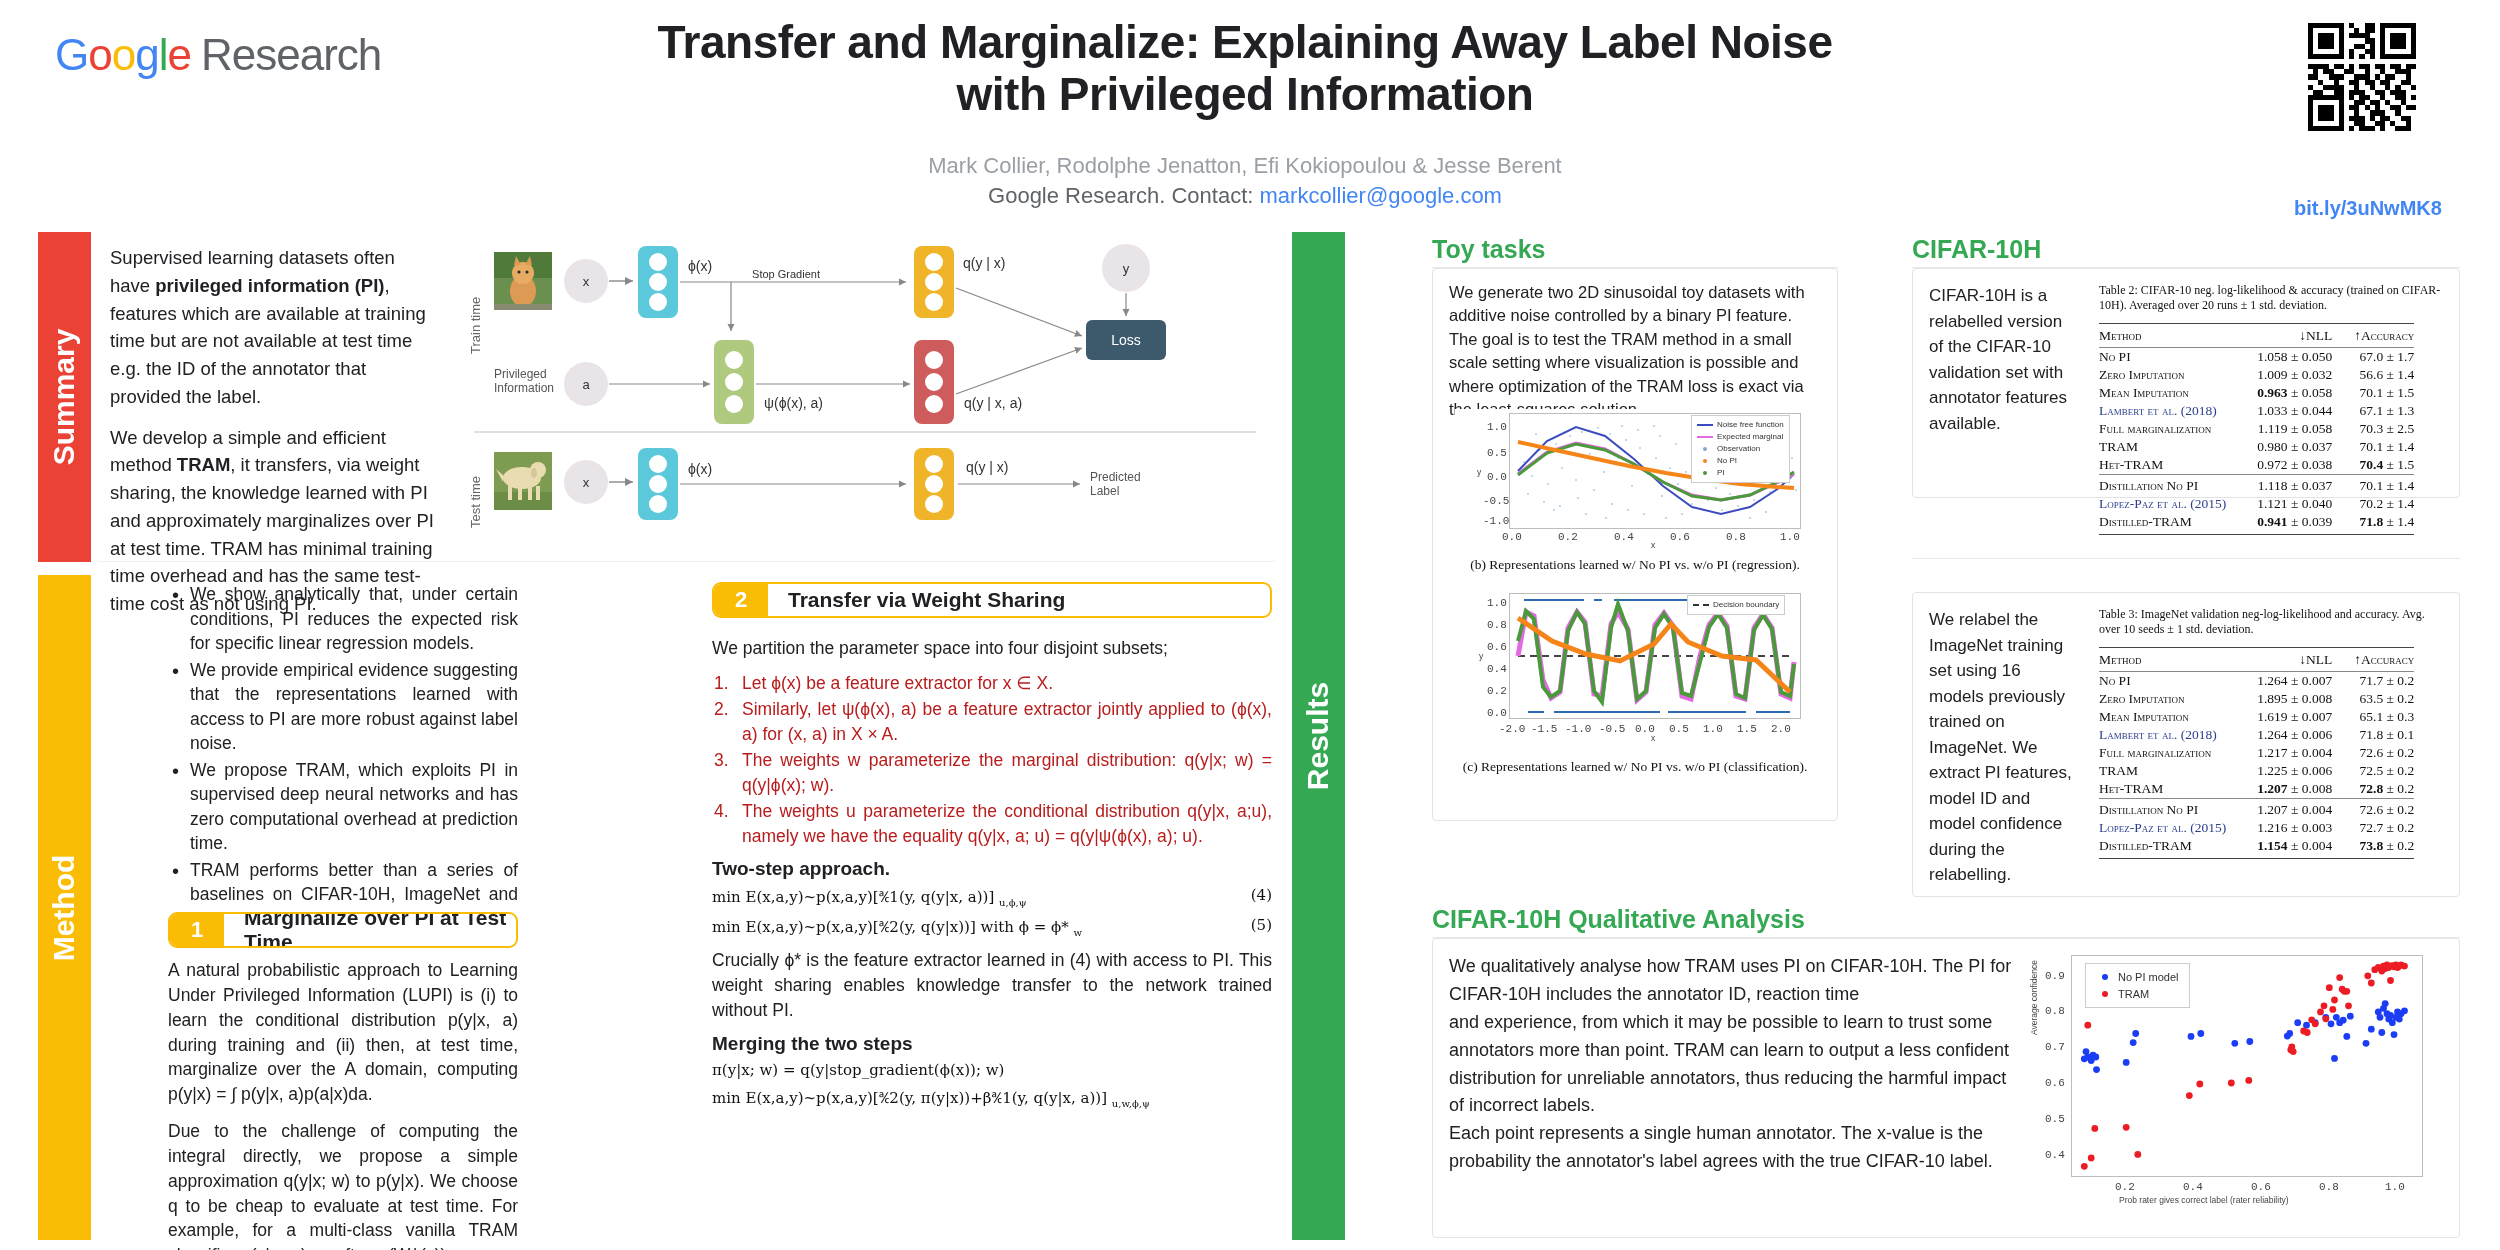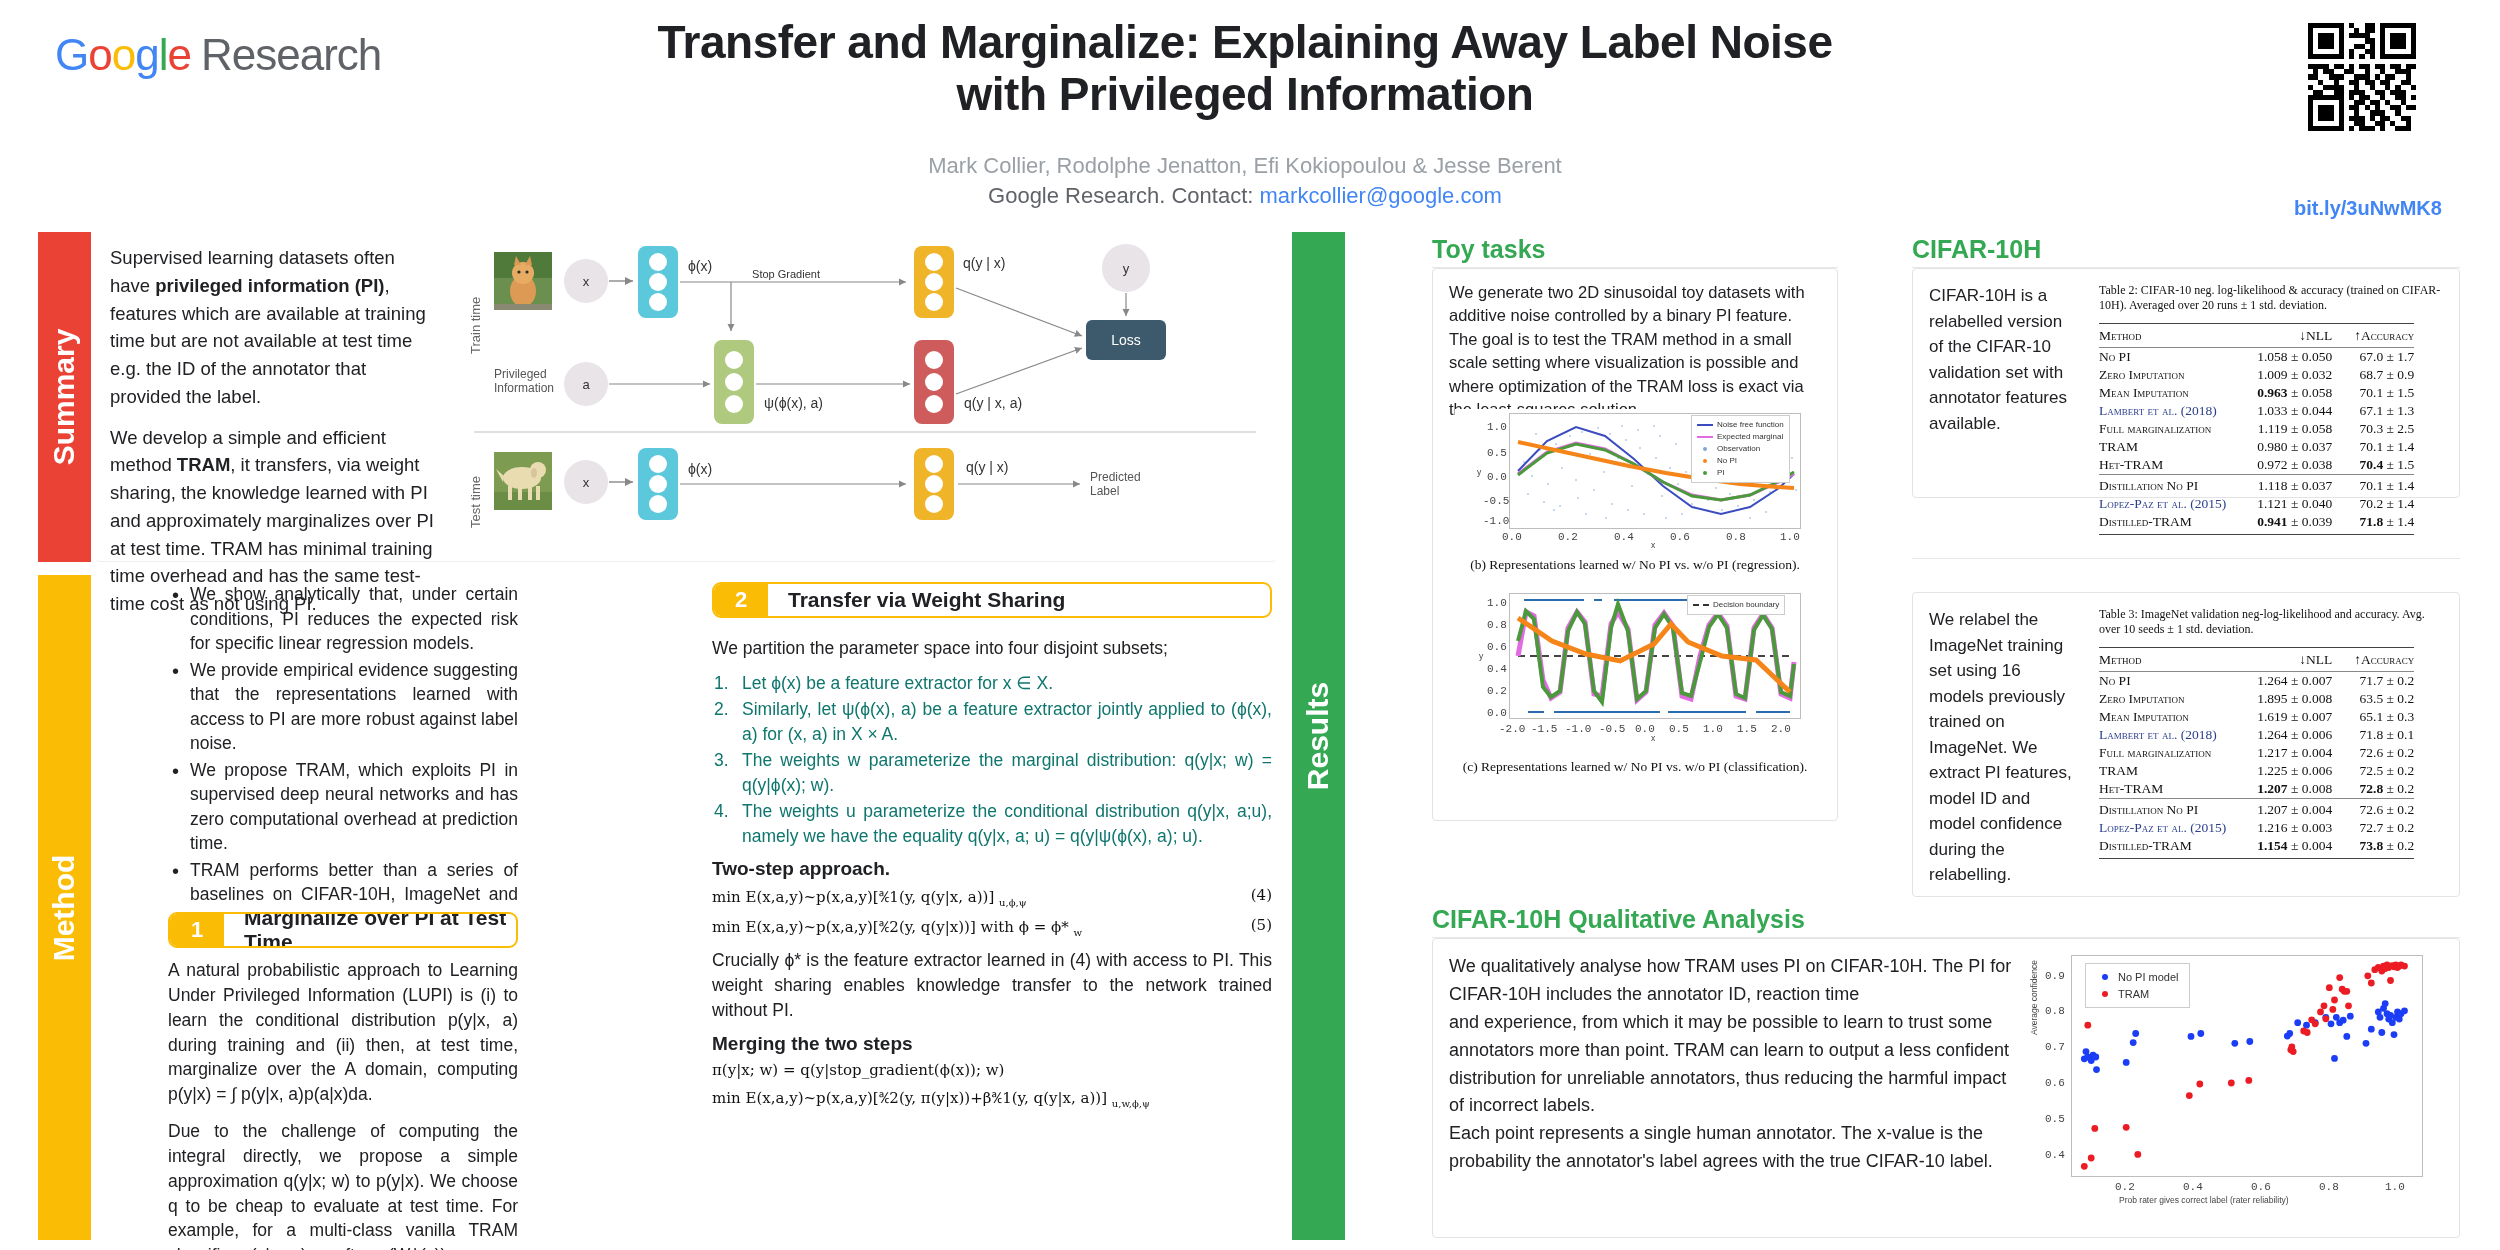--- a/index.html
+++ b/index.html
@@ -69,21 +69,21 @@
   .body-txt { font-size:17.5px; line-height:1.42; color:#202124;
     text-align:justify; }
   .body-txt p { margin-bottom:12px; }
   ul.bullets { list-style:none; }
   ul.bullets li { position:relative; padding-left:22px; margin-bottom:2px;
     font-size:17.5px; line-height:1.4; text-align:justify; color:#202124; }
   ul.bullets li:before { content:"\2022"; position:absolute; left:4px; top:-1px;
     font-size:20px; }
   ol.nums { list-style:none; counter-reset:n; }
   ol.nums li { position:relative; padding-left:30px; margin-bottom:2px;
-    font-size:17.5px; line-height:1.4; text-align:justify; color:#0f766e;
+    font-size:17.5px; line-height:1.4; text-align:justify; color:#b91c1c;
     counter-increment:n; }
   ol.nums li:before { content:counter(n) "."; position:absolute; left:2px; top:0; }
 
   .sub-h { font-size:19px; font-weight:700; color:#202124; margin:10px 0 6px; }
   .eq { font-family:"DejaVu Serif", serif; font-size:15px; color:#111;
     margin:6px 0 8px; white-space:nowrap; }
   .eq .sm { font-size:10px; vertical-align:-4px; }
   .eq .num { float:right; font-size:15px; }
 
   
@@ -596,21 +596,21 @@
           </thead>
         <tbody>
             <tr>
               <td class="meth">No PI</td>
               <td class="n">1.058 ± 0.050</td>
               <td class="n">67.0 ± 1.7</td>
             </tr>
             <tr>
               <td class="meth">Zero Imputation</td>
               <td class="n">1.009 ± 0.032</td>
-              <td class="n">68.7 ± 0.9</td>
+              <td class="n">56.6 ± 1.4</td>
             </tr>
             <tr>
               <td class="meth">Mean Imputation</td>
               <td class="n"><span class="bd">0.963</span> ± 0.058</td>
               <td class="n">70.1 ± 1.5</td>
             </tr>
             <tr>
               <td class="meth cite">Lambert et al. (2018)</td>
               <td class="n">1.033 ± 0.044</td>
               <td class="n">67.1 ± 1.3</td>

